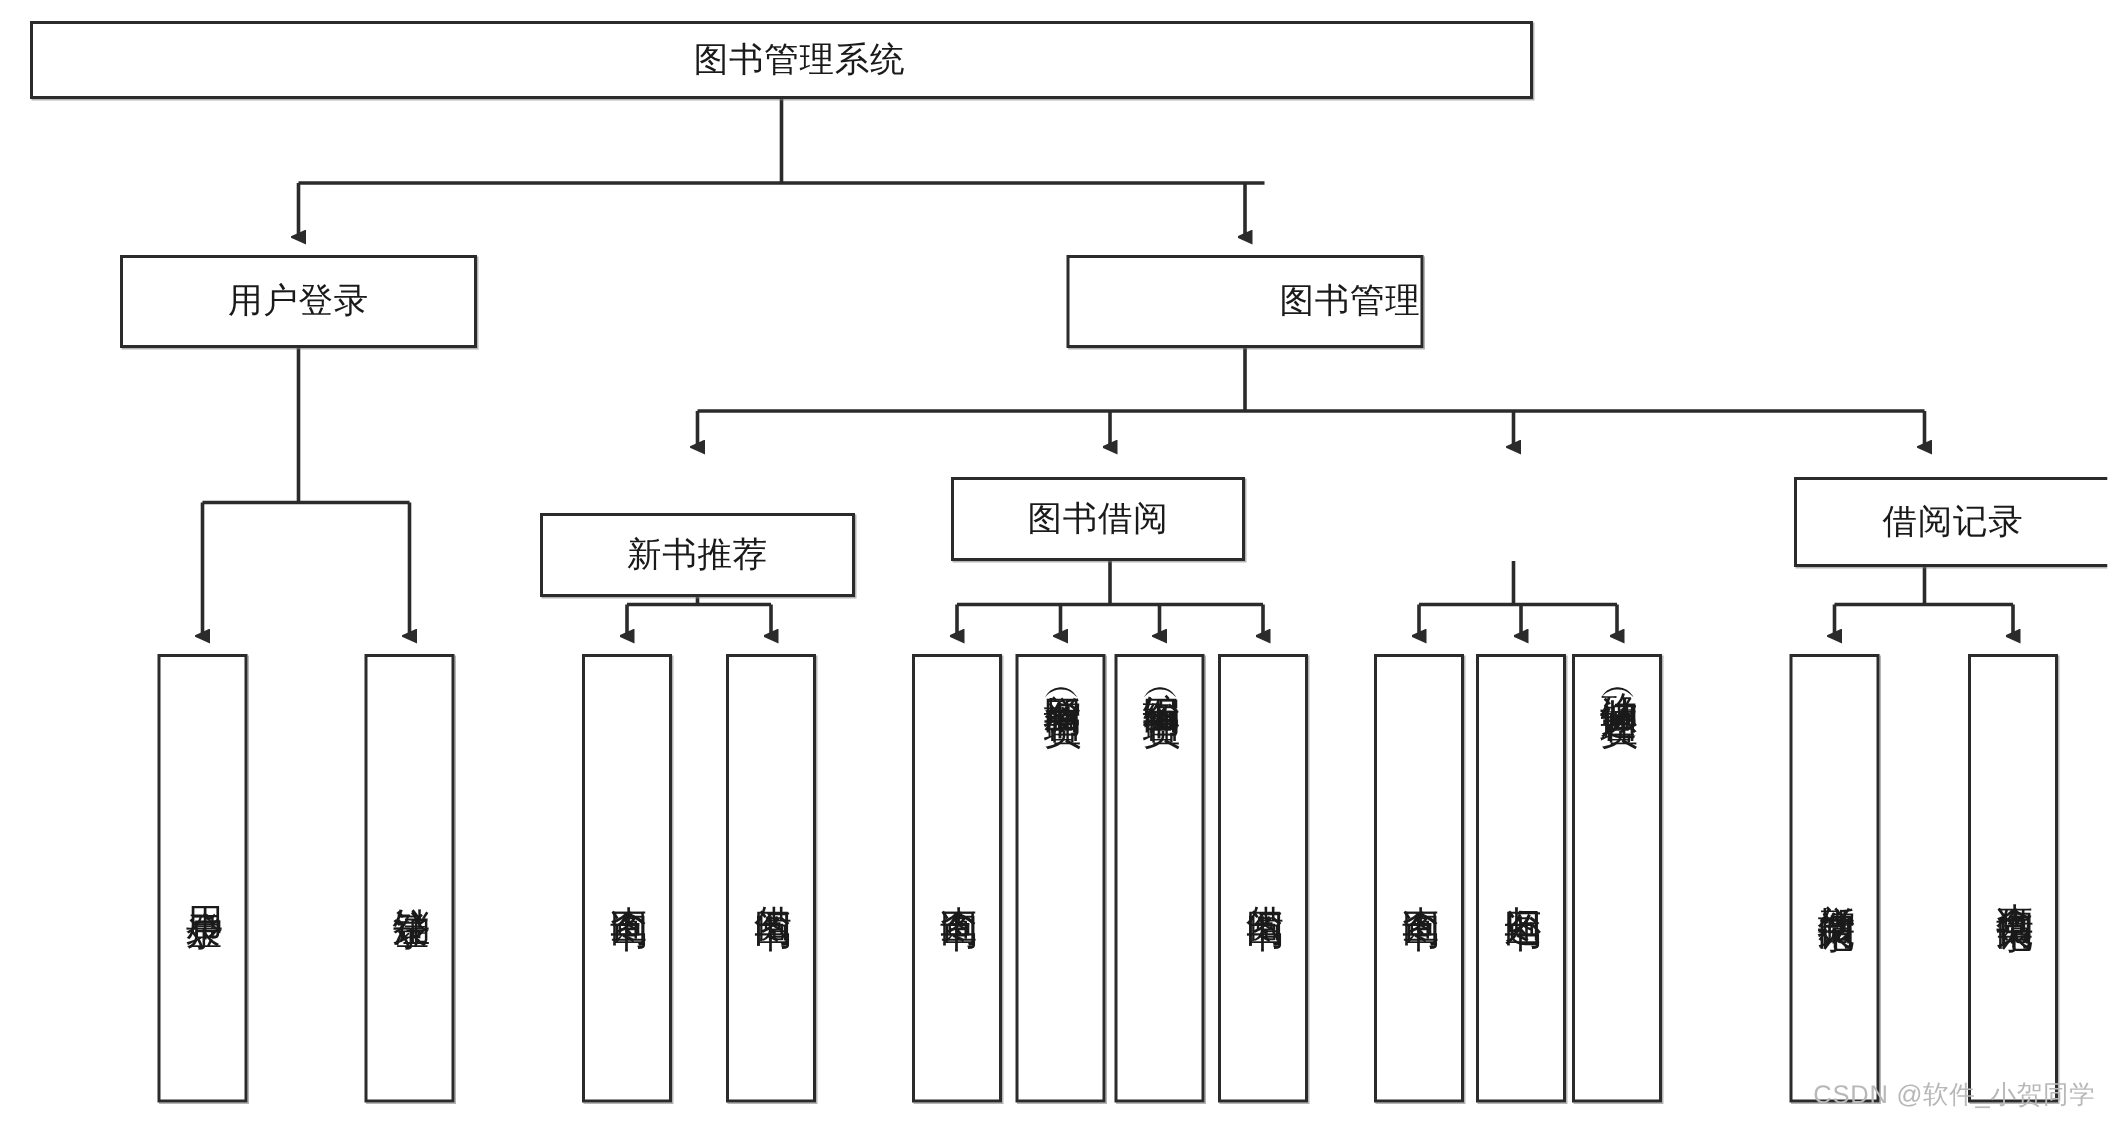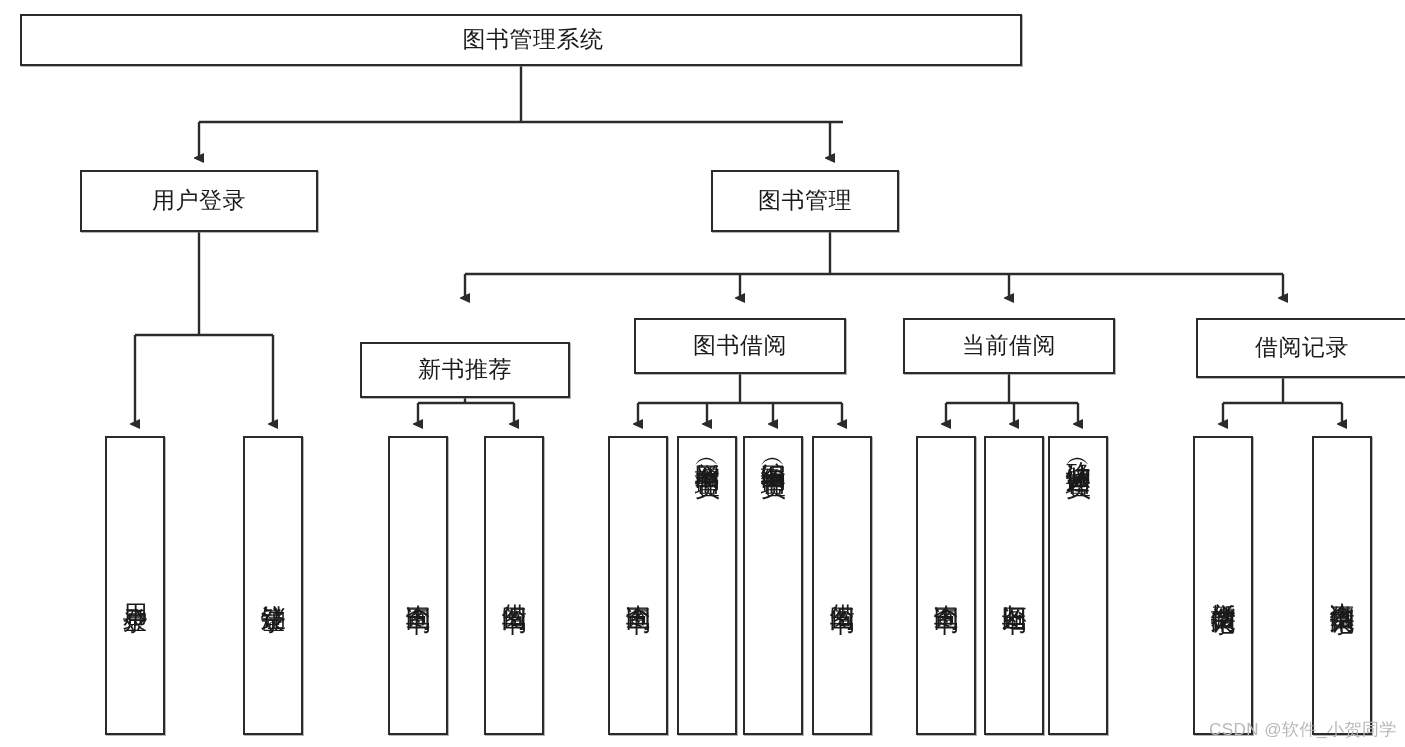--- a/index.html
+++ b/index.html
@@ -126,32 +126,29 @@
     </g>
   </svg>
 
   <div class="node horiz" style="left:20px; top:14px; width:1002px; height:52px;padding-left:24px;">
     <span class="label">图书管理系统</span>
   </div>
 
   <div class="node horiz" style="left:80px; top:170px; width:238px; height:62px;">
     <span class="label">用户登录</span>
   </div>
-  <div class="node horiz" style="left:711px; top:170px; width:188px; height:62px;">
+  <div class="node horiz" style="left:711px; top:170px; width:238px; height:62px;justify-content:flex-end;">
     <span class="label">图书管理</span>
   </div>
 
   <div class="node horiz" style="left:360px; top:318px; width:210px; height:56px;margin-top:24px;">
     <span class="label">新书推荐</span>
   </div>
-  <div class="node horiz" style="left:634px; top:318px; width:212px; height:56px;">
+  <div class="node horiz" style="left:634px; top:318px; width:196px; height:56px;">
     <span class="label">图书借阅</span>
-  </div>
-  <div class="node horiz" style="left:903px; top:318px; width:212px; height:56px;">
-    <span class="label">当前借阅</span>
   </div>
   <div class="node horiz" style="left:1172px; top:318px; width:212px; height:60px;margin-left:24px;">
     <span class="label">借阅记录</span>
   </div>
 
   <div class="node vert center" style="left:105px; top:436px; width:60px; height:299px;">
     <span class="label">用户登录</span>
   </div>
   <div class="node vert center" style="left:243px; top:436px; width:60px; height:299px;">
     <span class="label">注销登录</span>

